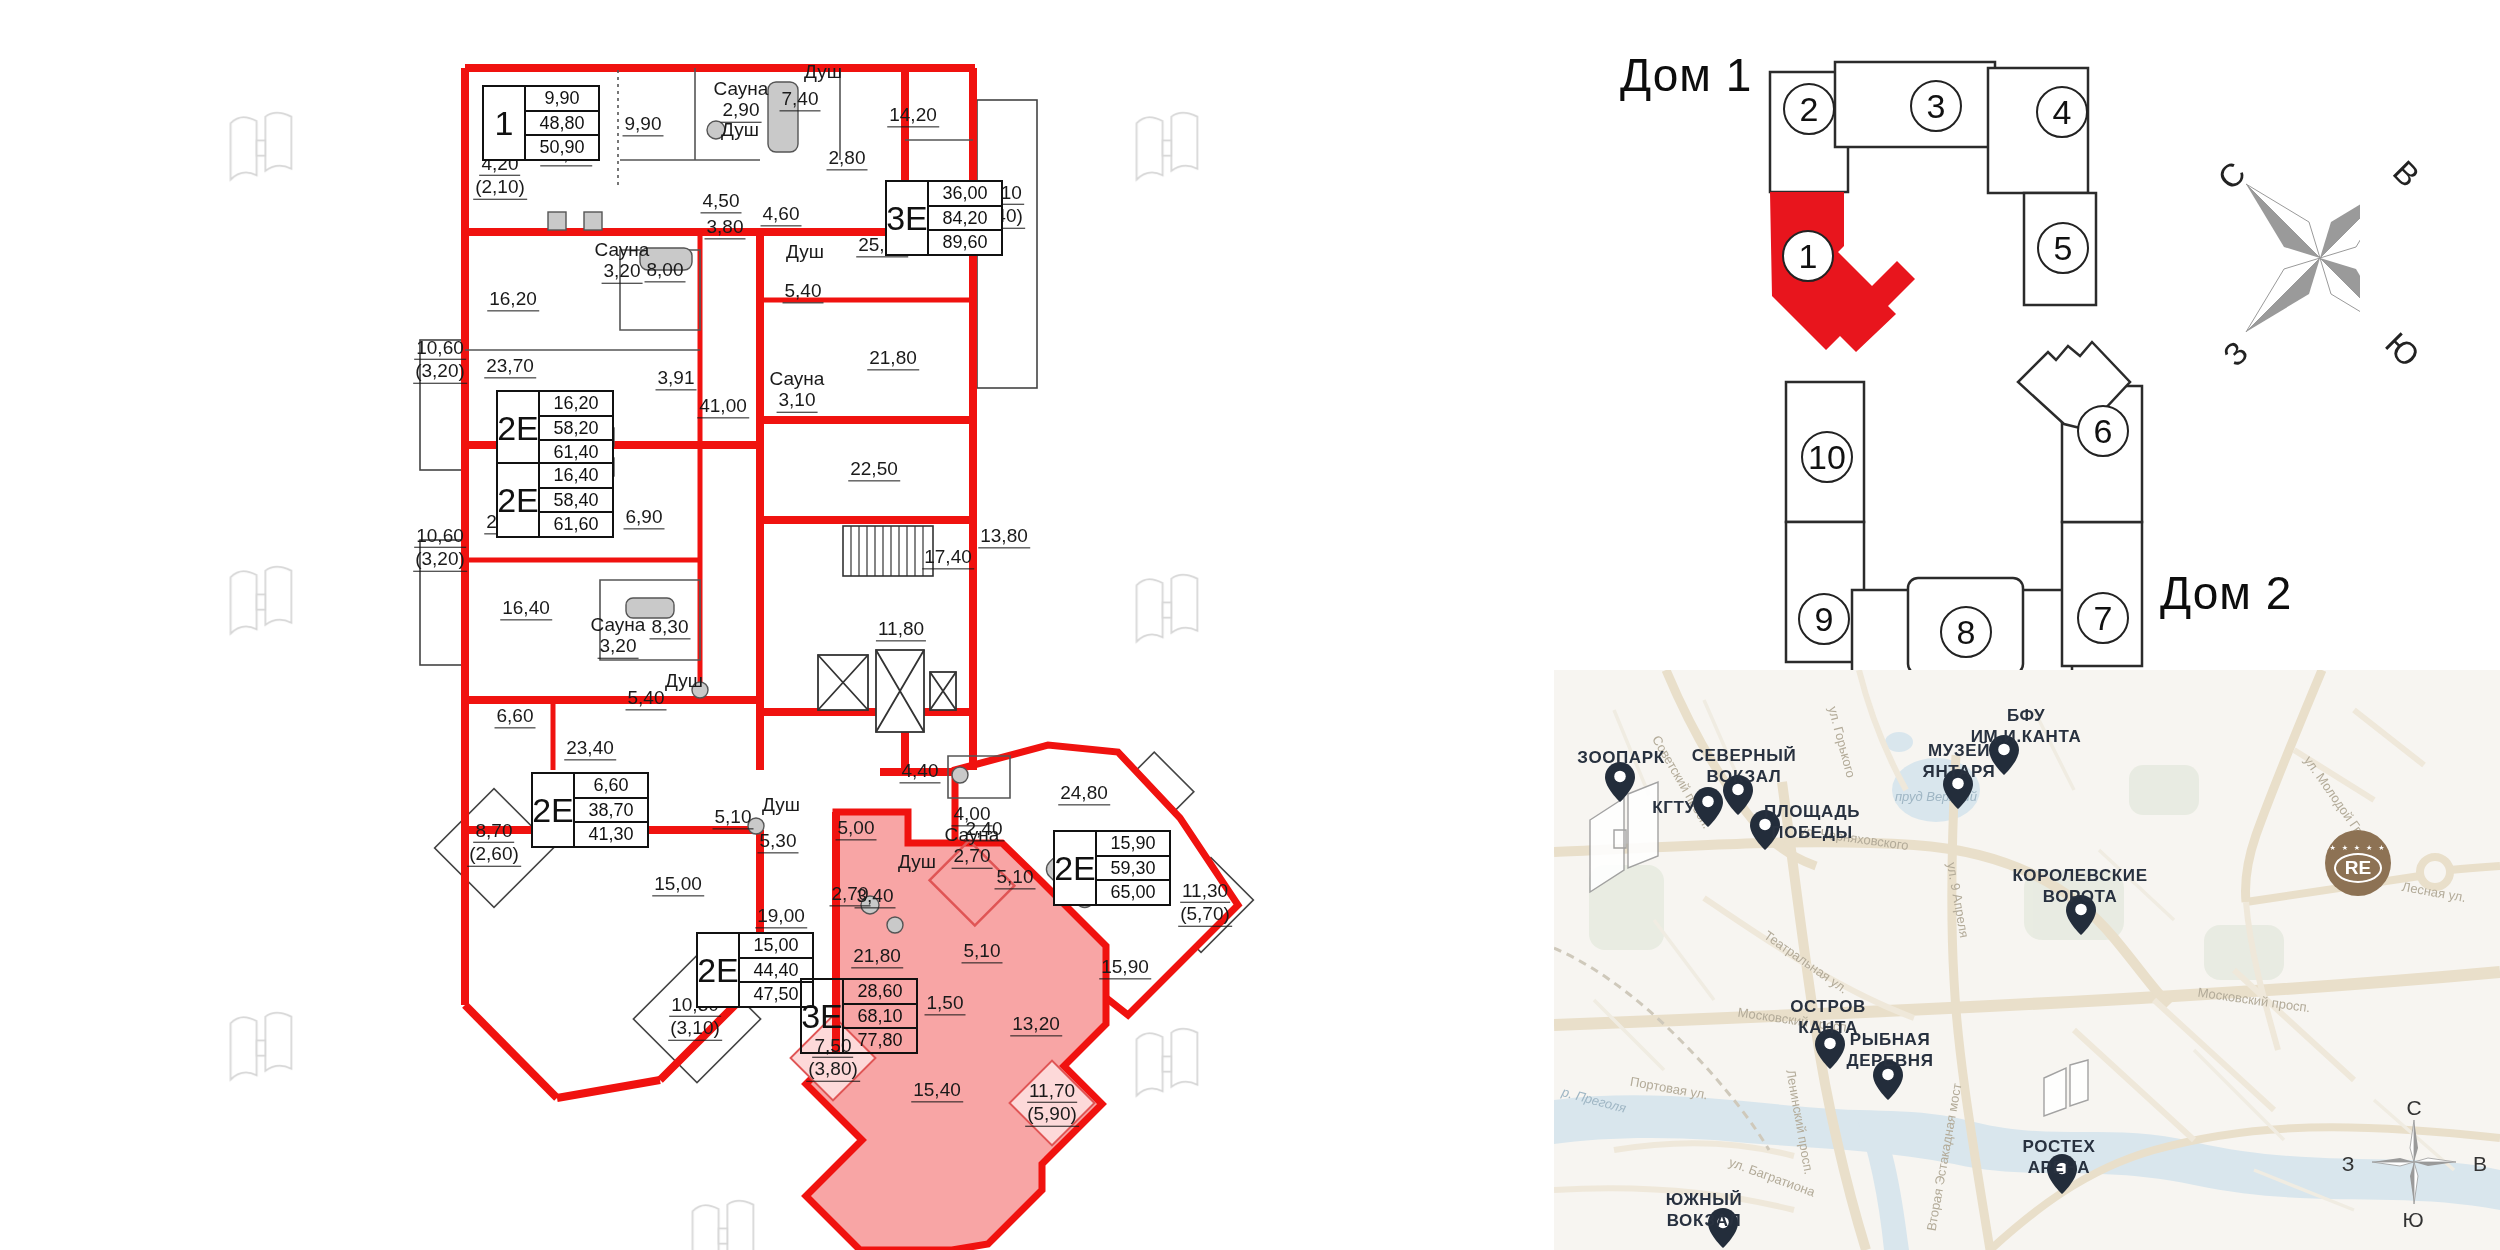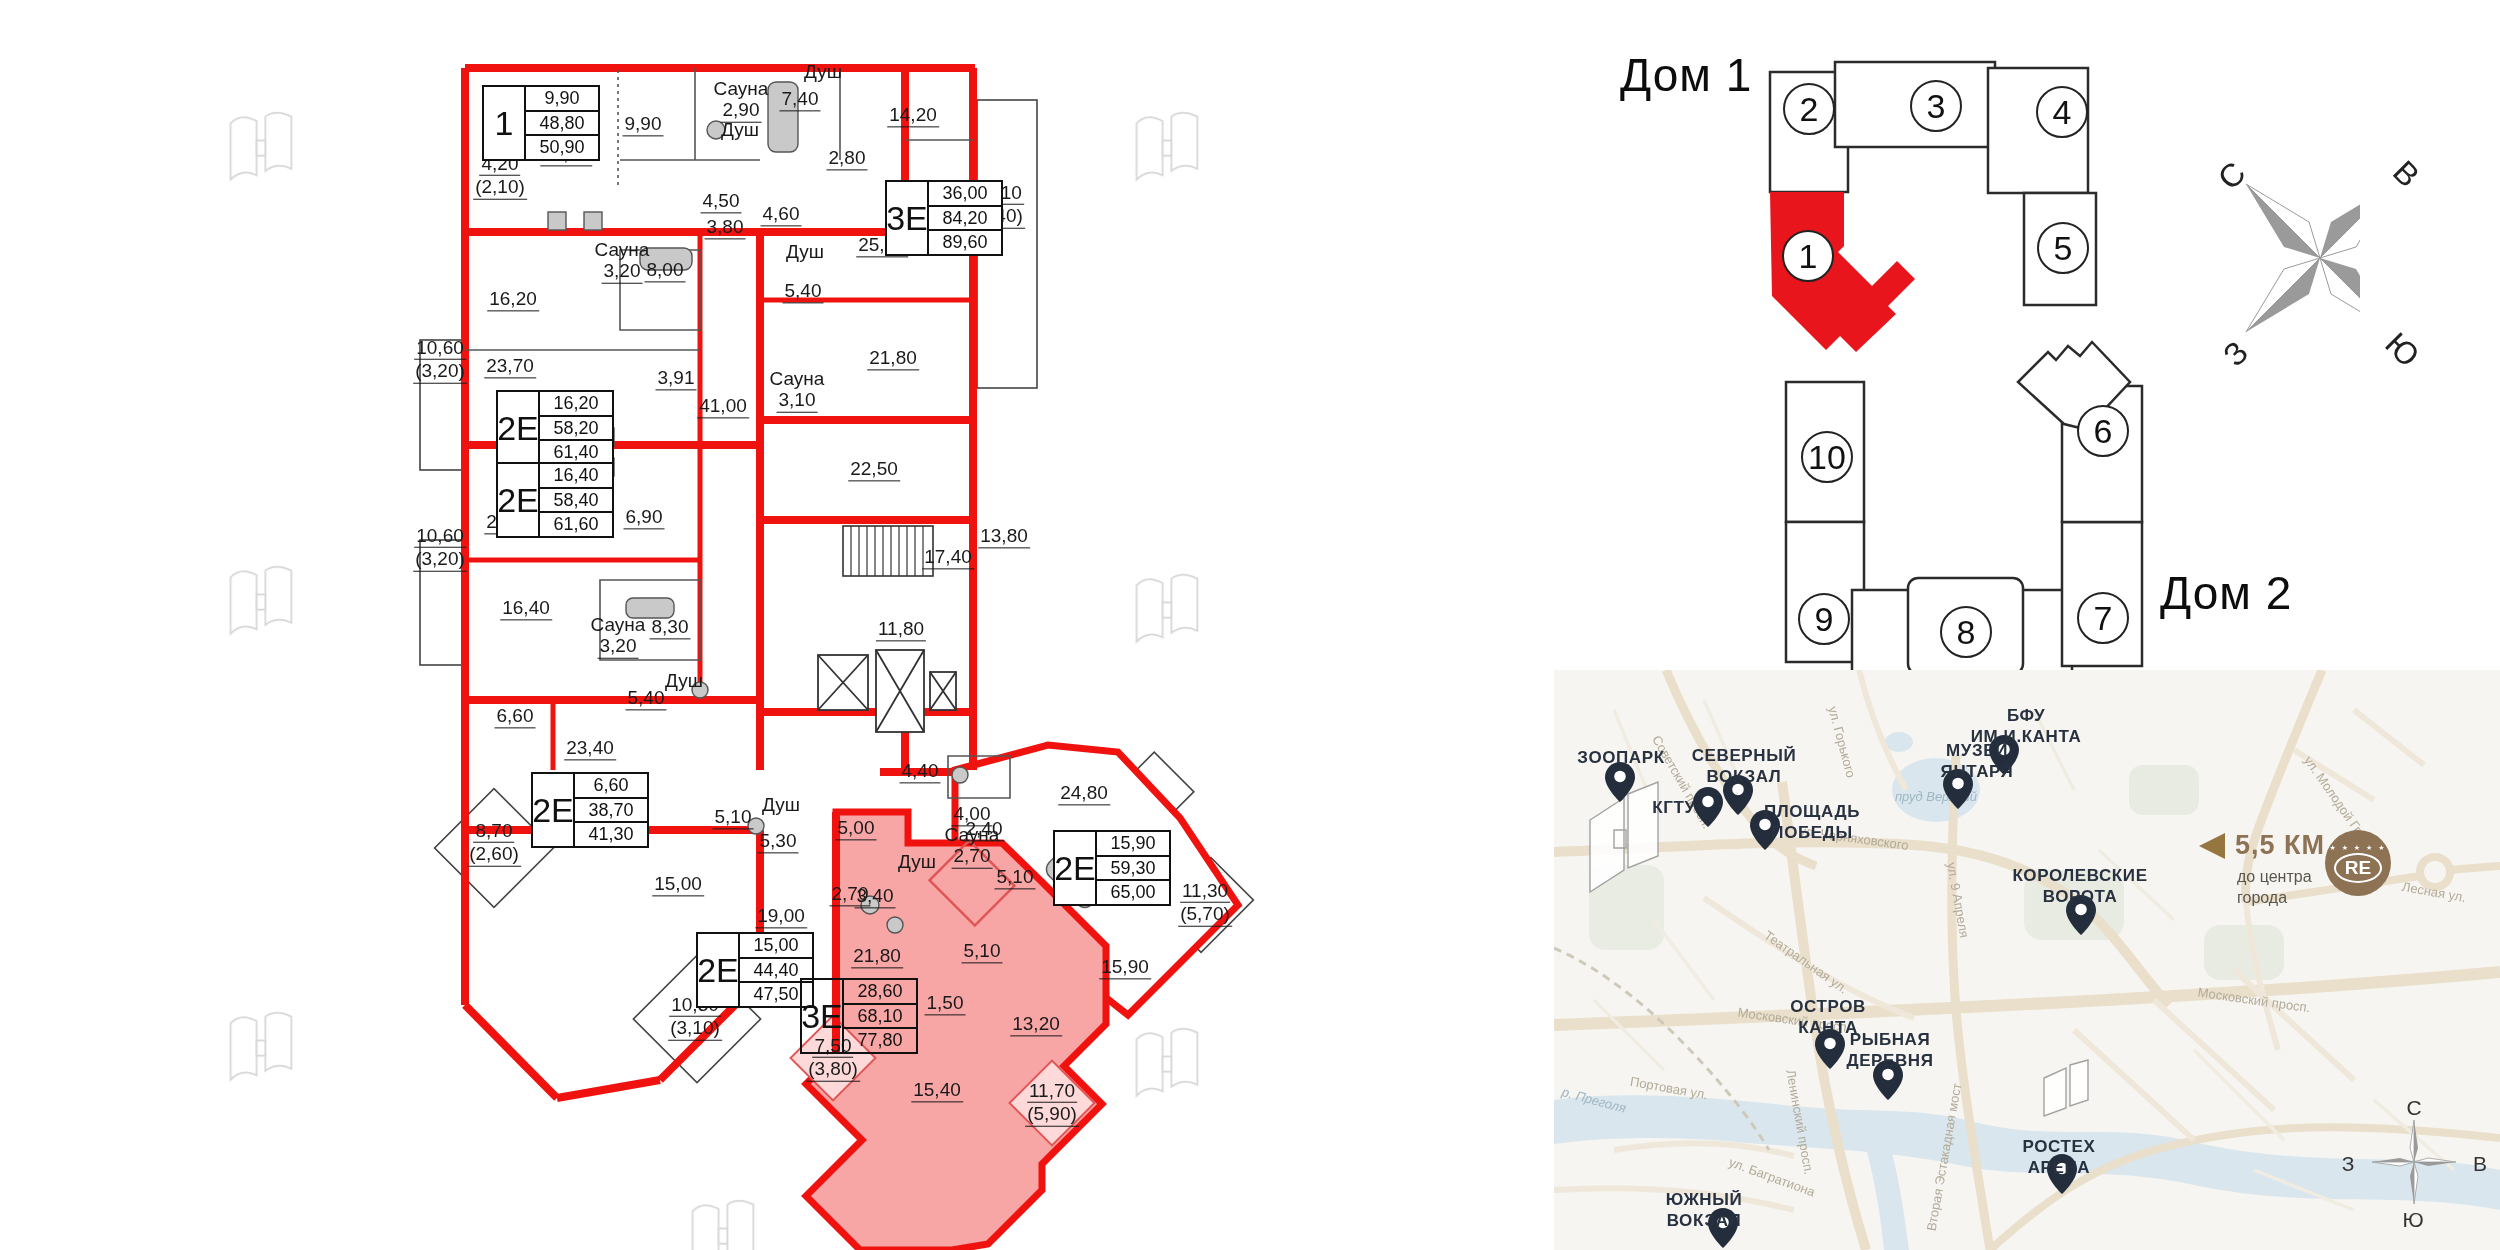--- a/index.html
+++ b/index.html
@@ -847,21 +847,21 @@
 
     </div>
       <div class="pos map-label" style="left: 190px; top: 96px; position: absolute;">
       <div>СЕВЕРНЫЙ</div>
       <div>ВОКЗАЛ</div>
     </div>
       <div class="pos map-label" style="left: 258px; top: 152px; position: absolute;">
       <div>ПЛОЩАДЬ</div>
       <div>ПОБЕДЫ</div>
     </div>
-      <div class="pos map-label" style="left: 423px; top: 91px; position: absolute; text-align: center;">
+      <div class="pos map-label" style="left: 405px; top: 91px; position: absolute; text-align: center;">
       <div>МУЗЕЙ</div>
       <div>ЯНТАРЯ</div>
     </div>
       <div class="pos map-label" style="left: 472px; top: 56px; position: absolute;">
       <div>БФУ</div>
       <div>ИМ.И.КАНТА</div>
     </div>
       <div class="pos map-label" style="left: 526px; top: 216px; position: absolute;">
       <div>КОРОЛЕВСКИЕ</div>
       <div>ВОРОТА</div>
@@ -878,30 +878,20 @@
       <div>ЮЖНЫЙ</div>
       <div>ВОКЗАЛ</div>
     </div>
       <div class="pos map-label" style="left: 505px; top: 487px; position: absolute;">
       <div>РОСТЕХ</div>
       <div>АРЕНА</div>
     </div>
     </div>
 
   
-  <div class="dist-block">
-    <div class="dist-row">
-      <div class="dist-arrow"></div>
-      <div class="dist-km">5,5 КМ</div>
-    </div>
-    <div class="dist-sub">
-      <div>до центра</div>
-      <div>города</div>
-    </div>
-  </div>
 
   
   <div class="re-badge">
     <div class="re-stars">★ ★ ★ ★ ★</div>
     <div class="re-oval">RE</div>
   </div>
 
   
   <div>
 

